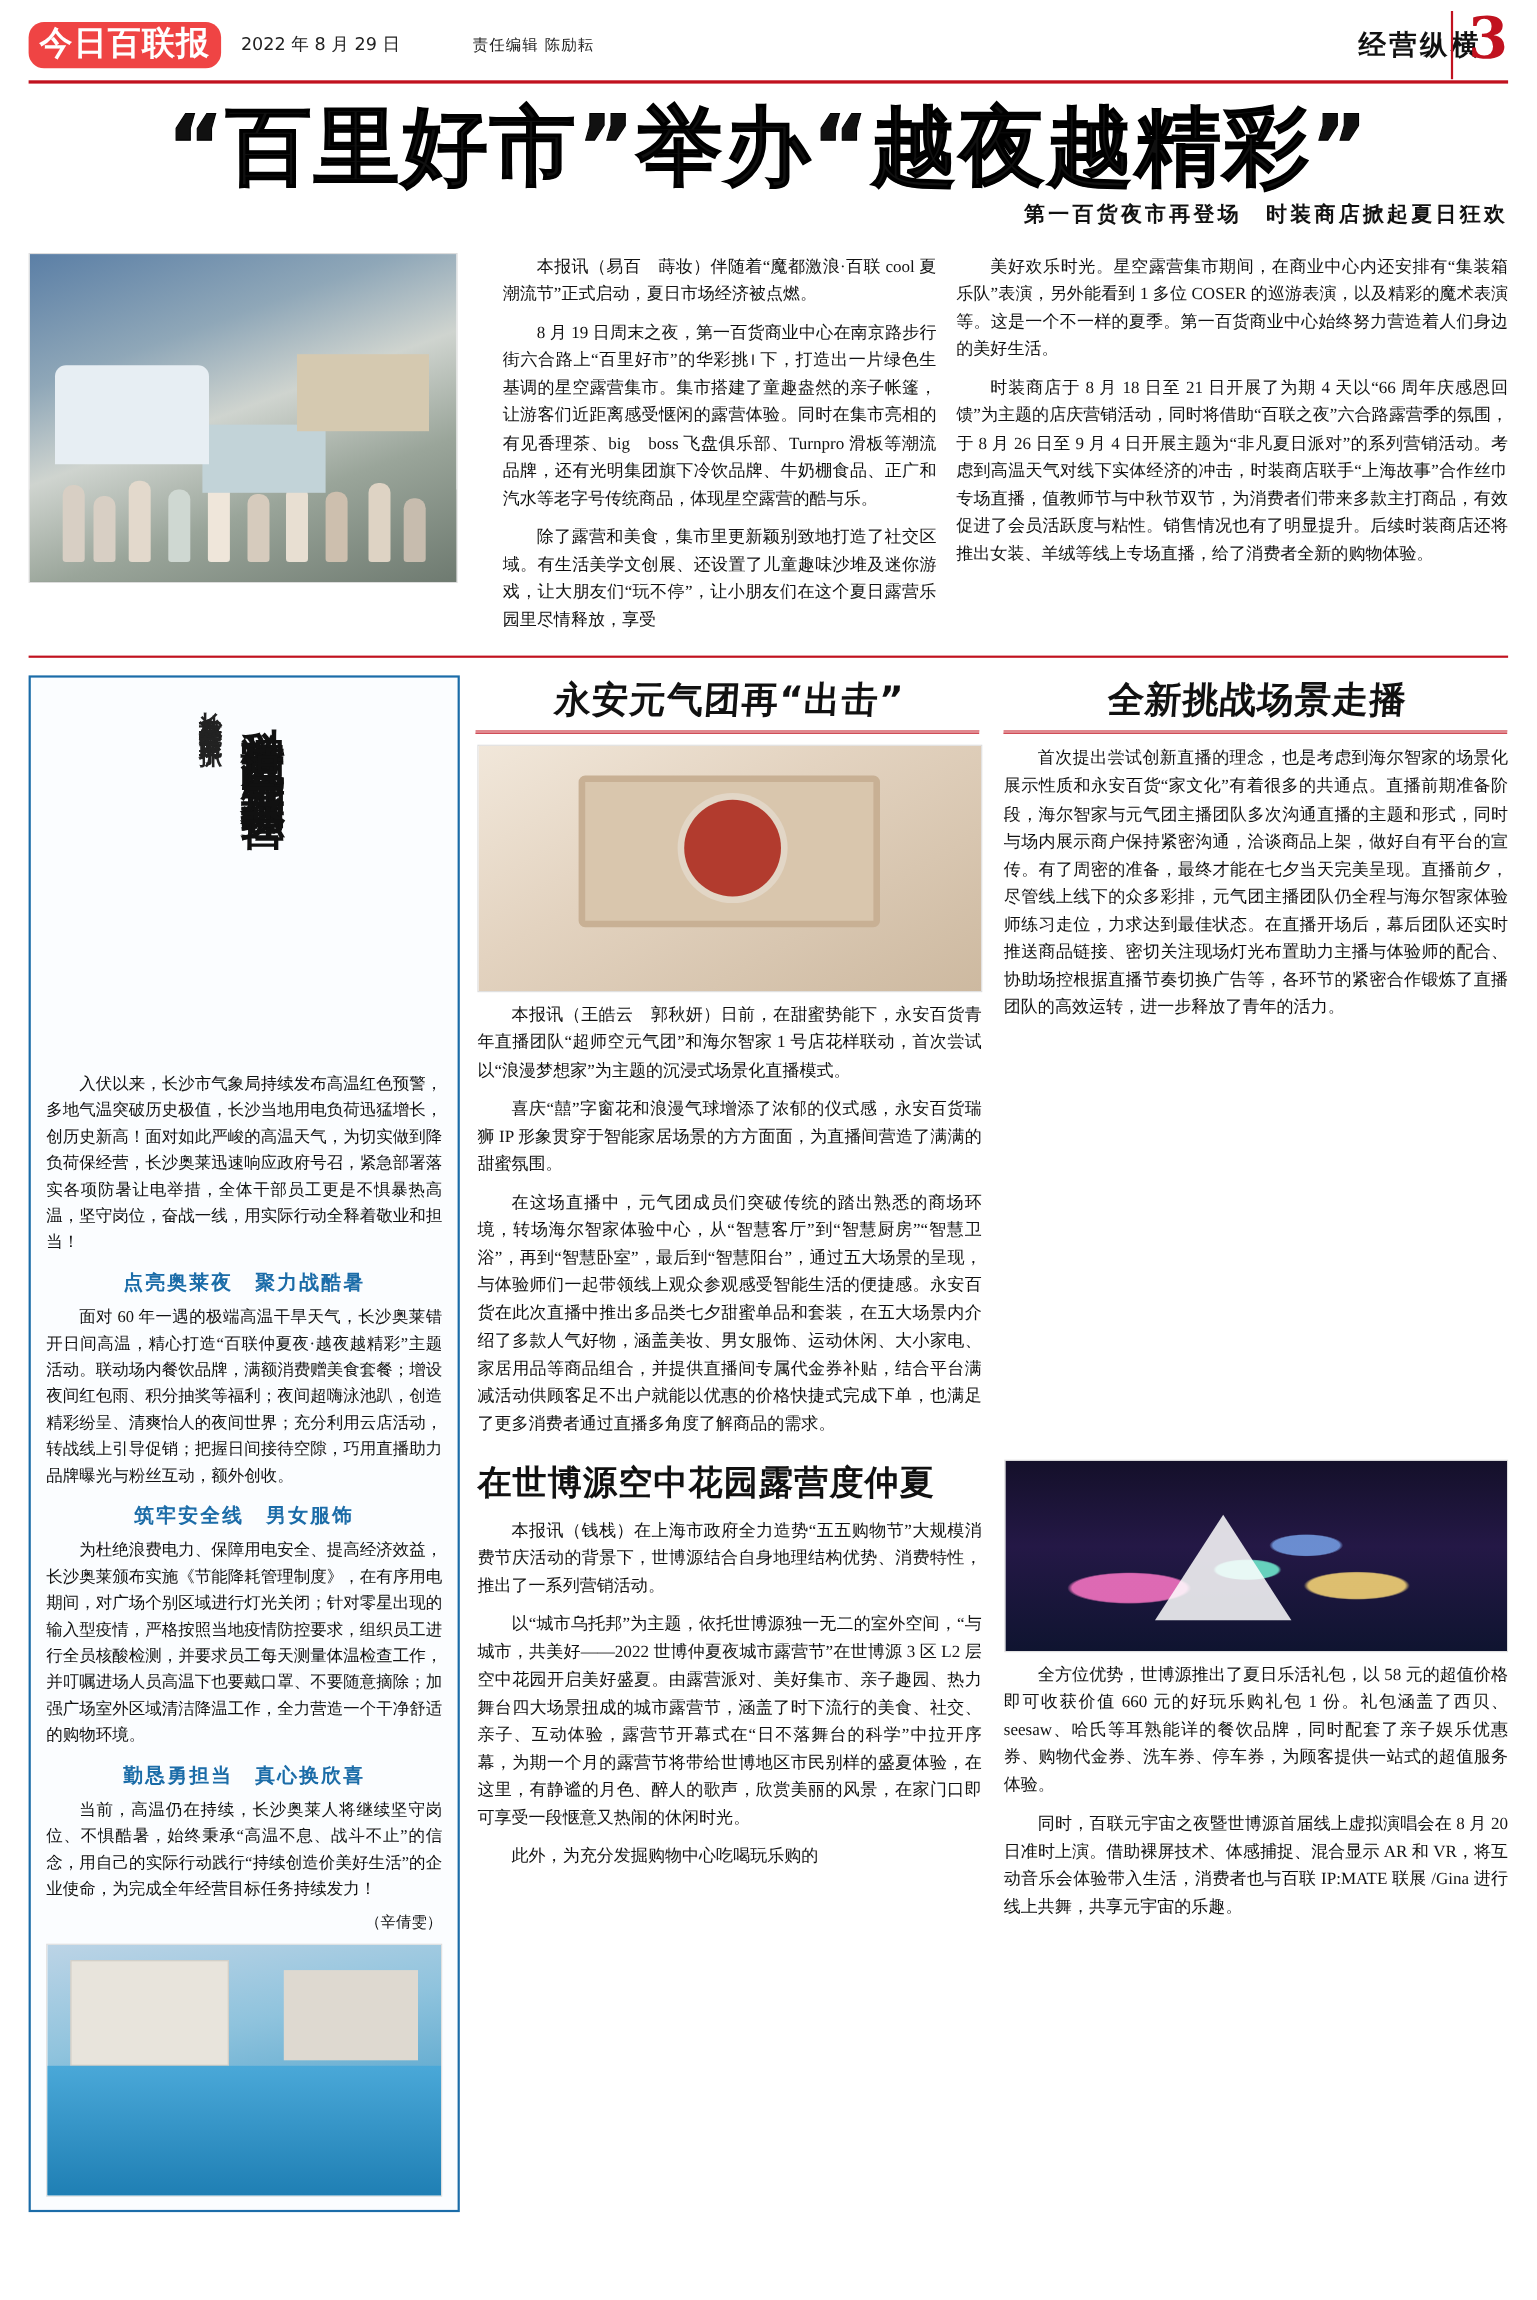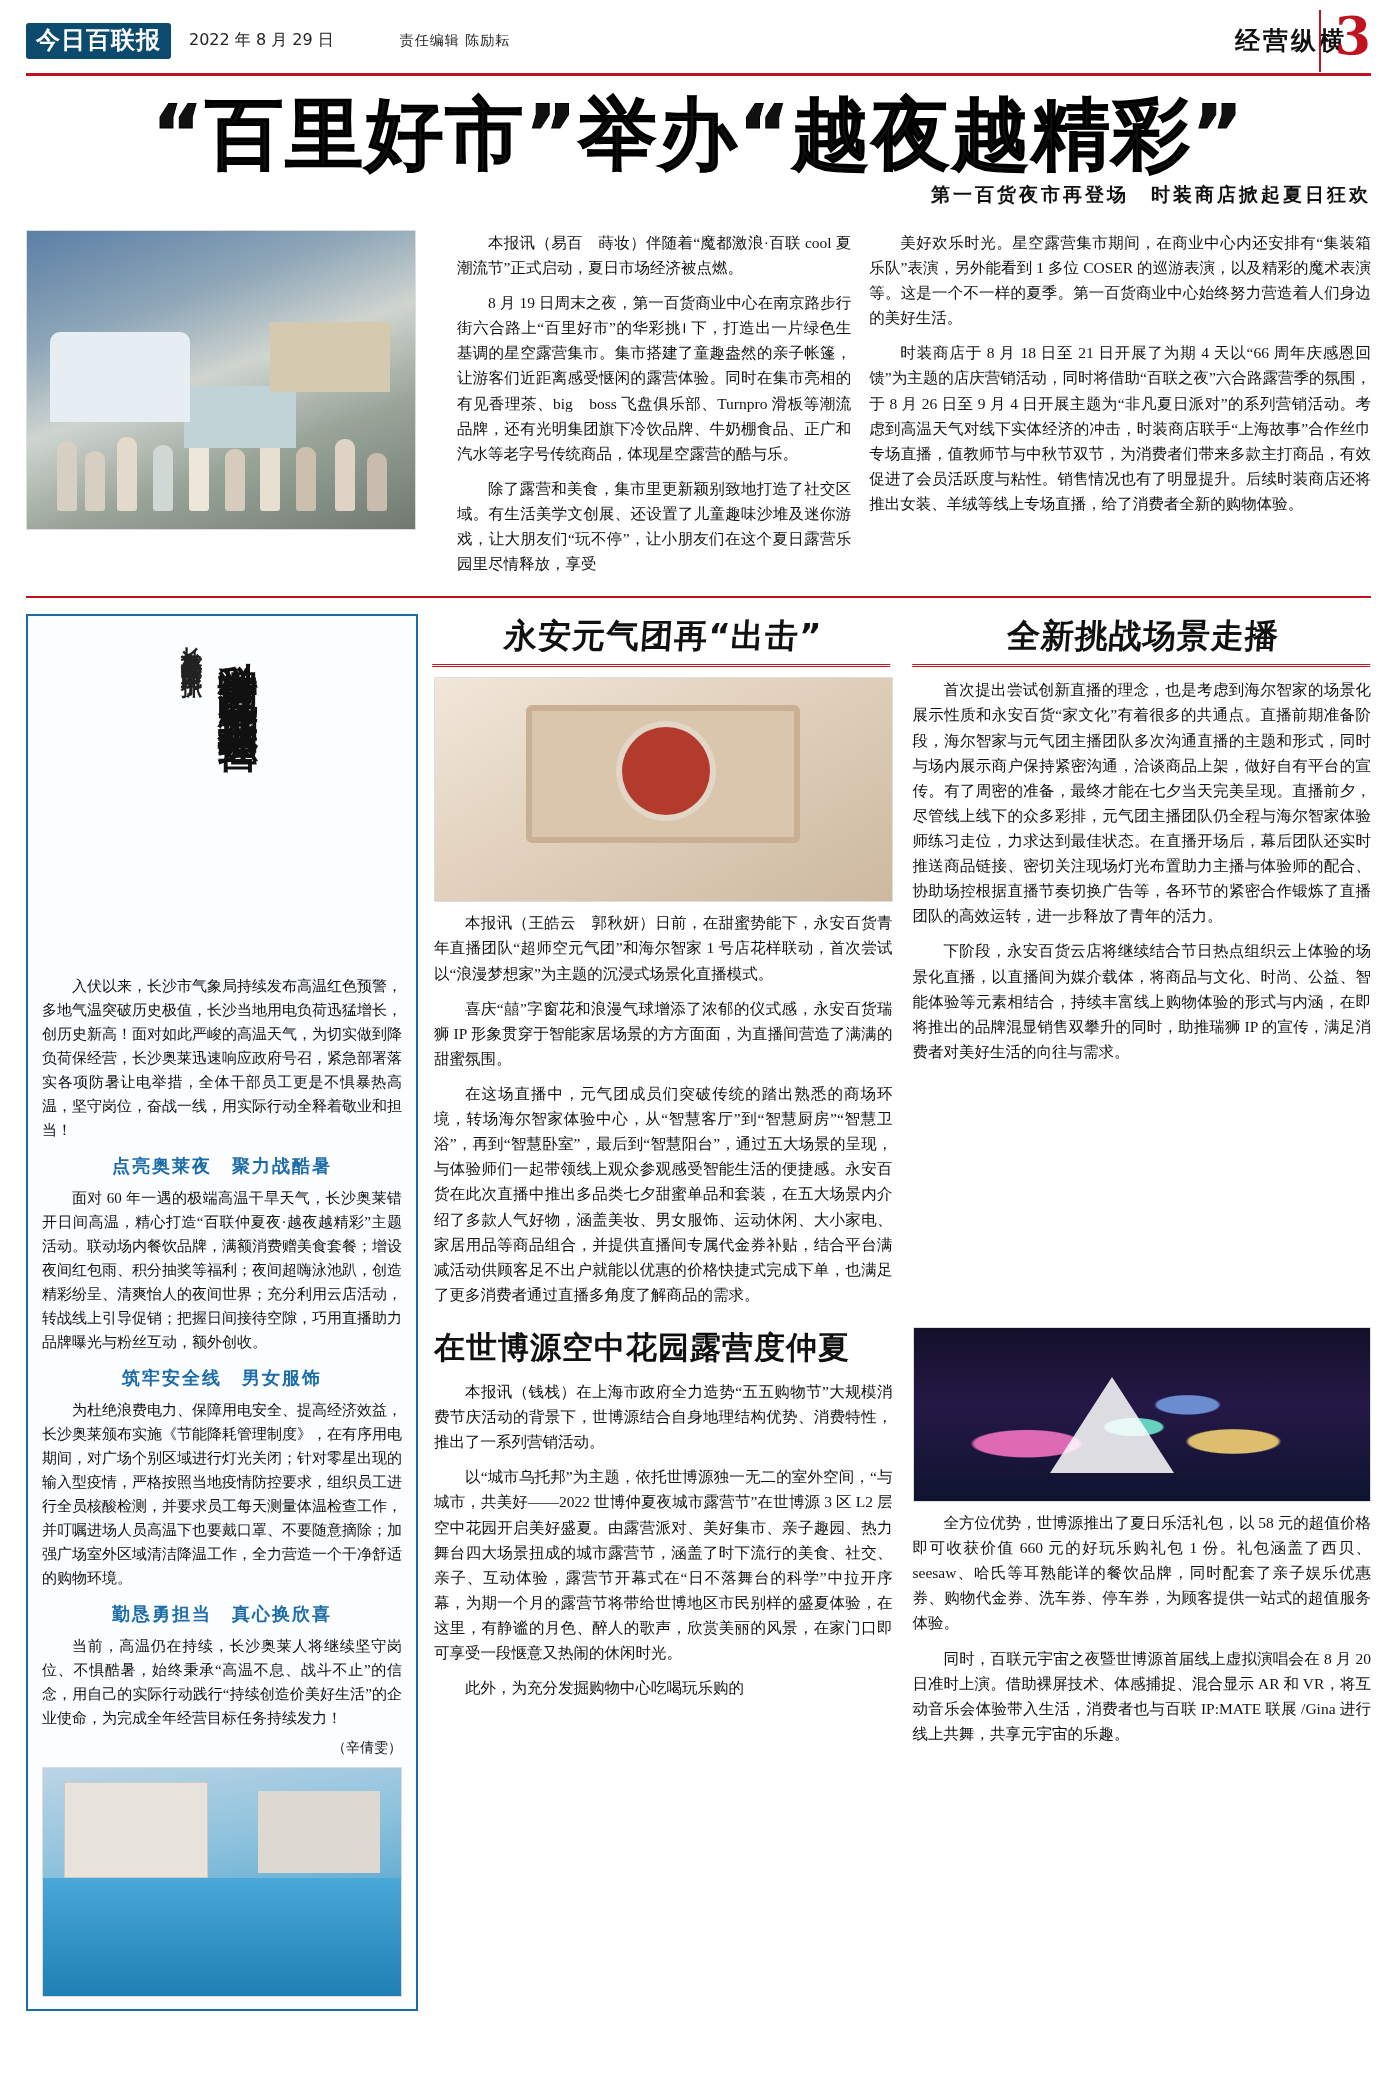--- a/index.html
+++ b/index.html
@@ -13,23 +13,23 @@
   }
   .page { width:1397px; height:2091px; position:relative; padding:14px 26px 0 26px; }
 
   
   .masthead {
     display:flex; align-items:center; gap:18px;
     border-bottom:3px solid #c1121f;
     padding-bottom:6px; position:relative; height:62px;
   }
   .logo {
-    background:#0c4a6e; color:#fff; font-family:"DejaVu Sans", sans-serif;
-    font-weight:bold; font-size:24px; letter-spacing:1px;
-    padding:5px 10px 7px 10px; border-radius:3px; line-height:1;
+    background:#ef4444; color:#fff; font-family:"DejaVu Sans", sans-serif;
+    font-weight:bold; font-size:30px; letter-spacing:1px;
+    padding:5px 10px 7px 10px; border-radius:14px; line-height:1;
   }
   .mast-date { font-size:16px; color:#222; font-family:"DejaVu Sans", sans-serif; }
   .mast-editor { font-size:14px; color:#222; margin-left:48px; font-family:"DejaVu Sans", sans-serif; letter-spacing:1px;}
   .mast-section {
     margin-left:auto; font-size:25px; font-weight:bold; letter-spacing:3px;
     font-family:"DejaVu Sans", sans-serif; padding-right:24px;
   }
   .mast-page {
     position:absolute; right:0; top:-4px; font-size:52px; color:#c1121f;
     font-family:"DejaVu Serif", serif; font-weight:bold; line-height:1;
@@ -230,21 +230,20 @@
             <div class="sky"></div>
               <div class="room"></div>
               <div class="disc"></div>
           </div>
           <p>本报讯（王皓云　郭秋妍）日前，在甜蜜势能下，永安百货青年直播团队“超师空元气团”和海尔智家 1 号店花样联动，首次尝试以“浪漫梦想家”为主题的沉浸式场景化直播模式。</p>
           <p>喜庆“囍”字窗花和浪漫气球增添了浓郁的仪式感，永安百货瑞狮 IP 形象贯穿于智能家居场景的方方面面，为直播间营造了满满的甜蜜氛围。</p>
           <p>在这场直播中，元气团成员们突破传统的踏出熟悉的商场环境，转场海尔智家体验中心，从“智慧客厅”到“智慧厨房”“智慧卫浴”，再到“智慧卧室”，最后到“智慧阳台”，通过五大场景的呈现，与体验师们一起带领线上观众参观感受智能生活的便捷感。永安百货在此次直播中推出多品类七夕甜蜜单品和套装，在五大场景内介绍了多款人气好物，涵盖美妆、男女服饰、运动休闲、大小家电、家居用品等商品组合，并提供直播间专属代金券补贴，结合平台满减活动供顾客足不出户就能以优惠的价格快捷式完成下单，也满足了更多消费者通过直播多角度了解商品的需求。</p>
         </div>
         <div class="col">
           <p>首次提出尝试创新直播的理念，也是考虑到海尔智家的场景化展示性质和永安百货“家文化”有着很多的共通点。直播前期准备阶段，海尔智家与元气团主播团队多次沟通直播的主题和形式，同时与场内展示商户保持紧密沟通，洽谈商品上架，做好自有平台的宣传。有了周密的准备，最终才能在七夕当天完美呈现。直播前夕，尽管线上线下的众多彩排，元气团主播团队仍全程与海尔智家体验师练习走位，力求达到最佳状态。在直播开场后，幕后团队还实时推送商品链接、密切关注现场灯光布置助力主播与体验师的配合、协助场控根据直播节奏切换广告等，各环节的紧密合作锻炼了直播团队的高效运转，进一步释放了青年的活力。</p>
-          <p>下阶段，永安百货云店将继续结合节日热点组织云上体验的场景化直播，以直播间为媒介载体，将商品与文化、时尚、公益、智能体验等元素相结合，持续丰富线上购物体验的形式与内涵，在即将推出的品牌混显销售双攀升的同时，助推瑞狮 IP 的宣传，满足消费者对美好生活的向往与需求。</p>
         </div>
       </div>
 
       <div style="margin-top:10px">
         <div style="display:flex;gap:20px;align-items:flex-start">
           <div style="flex:1">
             <div class="sec-title2">在世博源空中花园露营度仲夏</div>
             <div class="col">
               <p>本报讯（钱栈）在上海市政府全力造势“五五购物节”大规模消费节庆活动的背景下，世博源结合自身地理结构优势、消费特性，推出了一系列营销活动。</p>
               <p>以“城市乌托邦”为主题，依托世博源独一无二的室外空间，“与城市，共美好——2022 世博仲夏夜城市露营节”在世博源 3 区 L2 层空中花园开启美好盛夏。由露营派对、美好集市、亲子趣园、热力舞台四大场景扭成的城市露营节，涵盖了时下流行的美食、社交、亲子、互动体验，露营节开幕式在“日不落舞台的科学”中拉开序幕，为期一个月的露营节将带给世博地区市民别样的盛夏体验，在这里，有静谧的月色、醉人的歌声，欣赏美丽的风景，在家门口即可享受一段惬意又热闹的休闲时光。</p>

